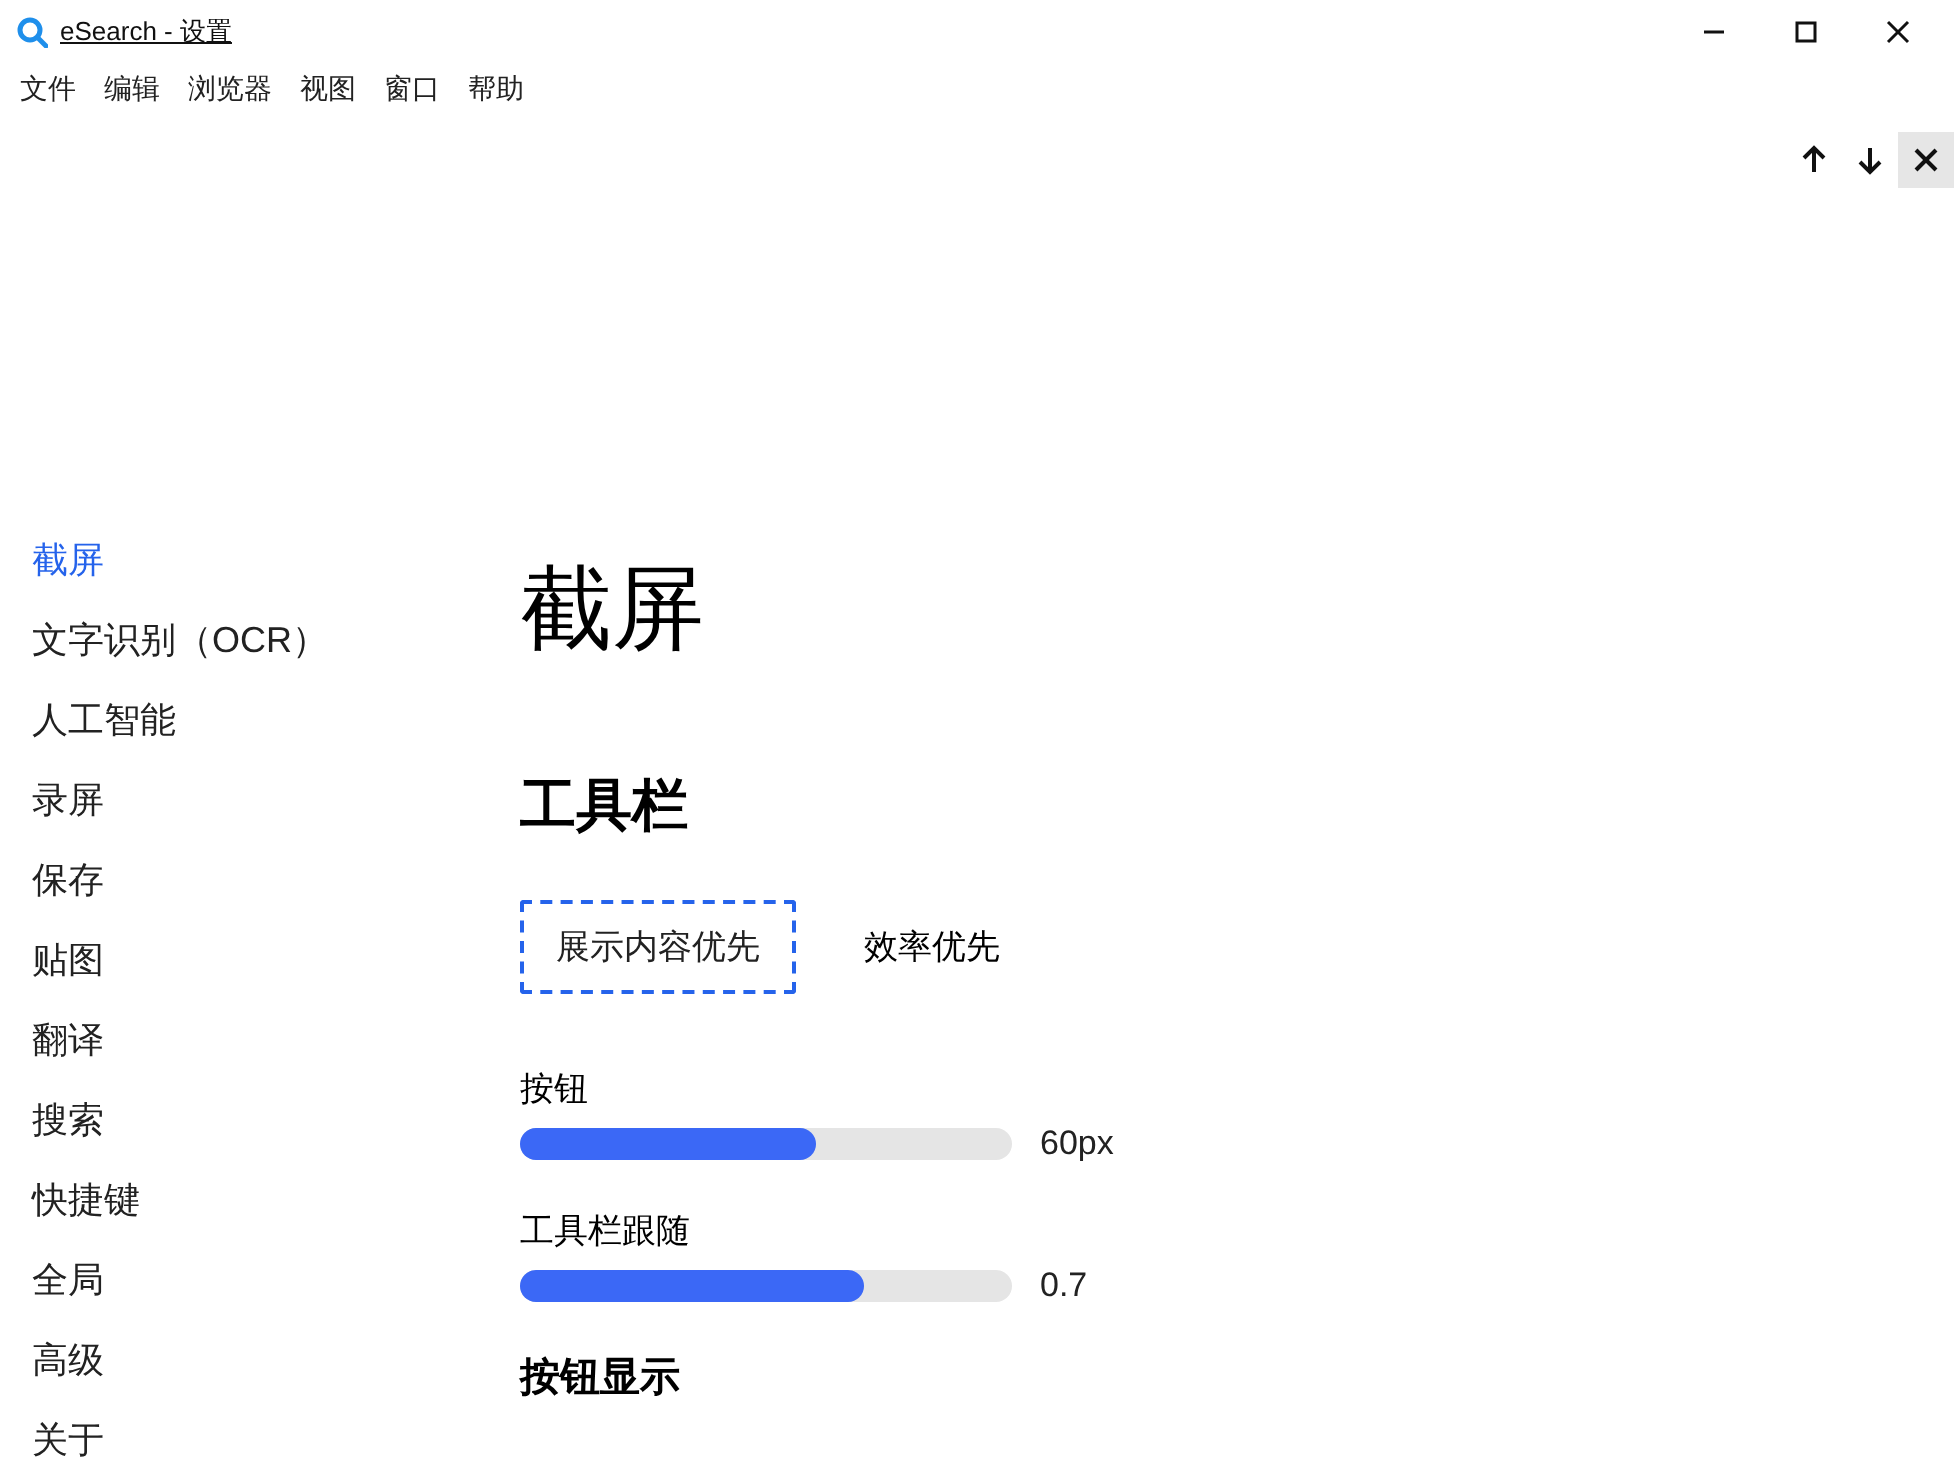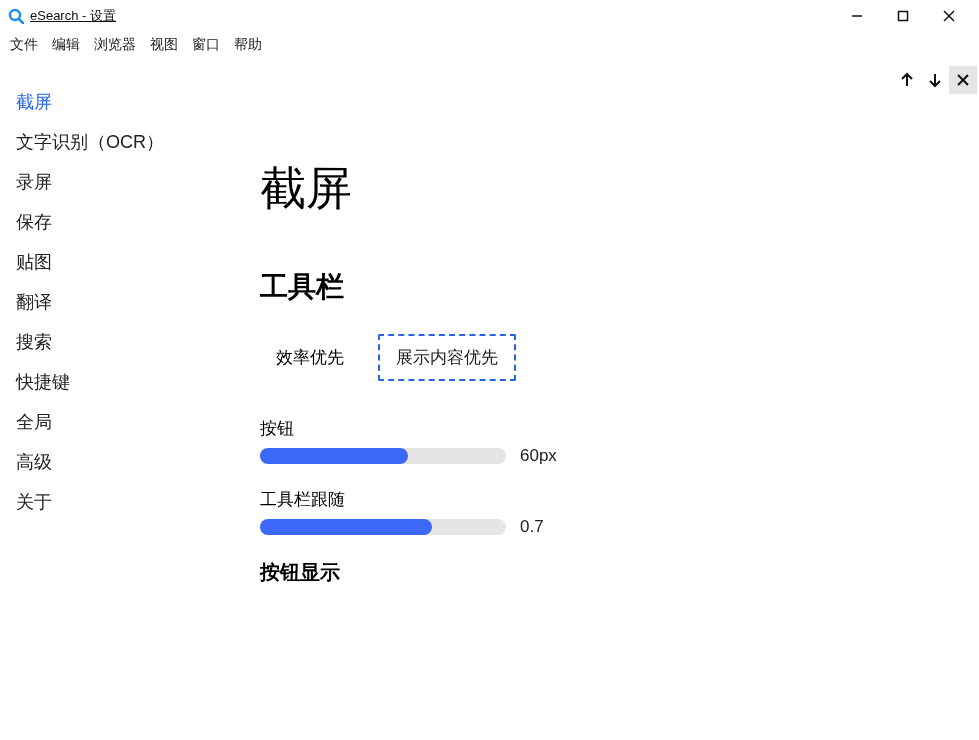--- a/index.html
+++ b/index.html
@@ -38,20 +38,21 @@
       padding: 0 10px;
       font-size: 14px;
       color: #222;
     }
     .menubar .menu-item { cursor: pointer; }
 
     .content-wrap {
       position: absolute;
       top: 58px; left: 0; right: 0; bottom: 0;
       display: flex;
+      align-items: flex-end;
     }
     .sidebar {
       width: 210px;
       padding: 24px 0 0 16px;
       font-size: 18px;
       color: #222;
     }
     .sidebar .nav-item {
       padding: 8px 0;
       cursor: pointer;
@@ -200,39 +201,40 @@
         <line x1="4" y1="4" x2="14" y2="14"></line>
         <line x1="14" y1="4" x2="4" y2="14"></line>
       </svg>
   </div>
 </div>
 
 <div class="content-wrap">
   <nav class="sidebar">
     <div class="nav-item active"><span>截屏</span></div>
     <div class="nav-item"><span>文字识别（OCR）</span></div>
+    <div class="nav-item"><span>人工智能</span></div>
     <div class="nav-item"><span>录屏</span></div>
     <div class="nav-item"><span>保存</span></div>
     <div class="nav-item"><span>贴图</span></div>
     <div class="nav-item"><span>翻译</span></div>
     <div class="nav-item"><span>搜索</span></div>
     <div class="nav-item"><span>快捷键</span></div>
     <div class="nav-item"><span>全局</span></div>
     <div class="nav-item"><span>高级</span></div>
     <div class="nav-item"><span>关于</span></div>
   </nav>
 
   <main class="main">
     <h1>截屏</h1>
 
     <h2>工具栏</h2>
 
     <div class="segmented">
+      <div class="seg-opt selected"><span>展示内容优先</span></div>
       <div class="seg-opt"><span>效率优先</span></div>
-      <div class="seg-opt selected"><span>展示内容优先</span></div>
     </div>
 
 
     <div class="slider-label">按钮</div>
     <div class="slider-row">
       <div class="slider-track">
         <div class="slider-fill" style="width:60%"></div>
       </div>
       <span class="slider-value">60px</span>
     </div>

